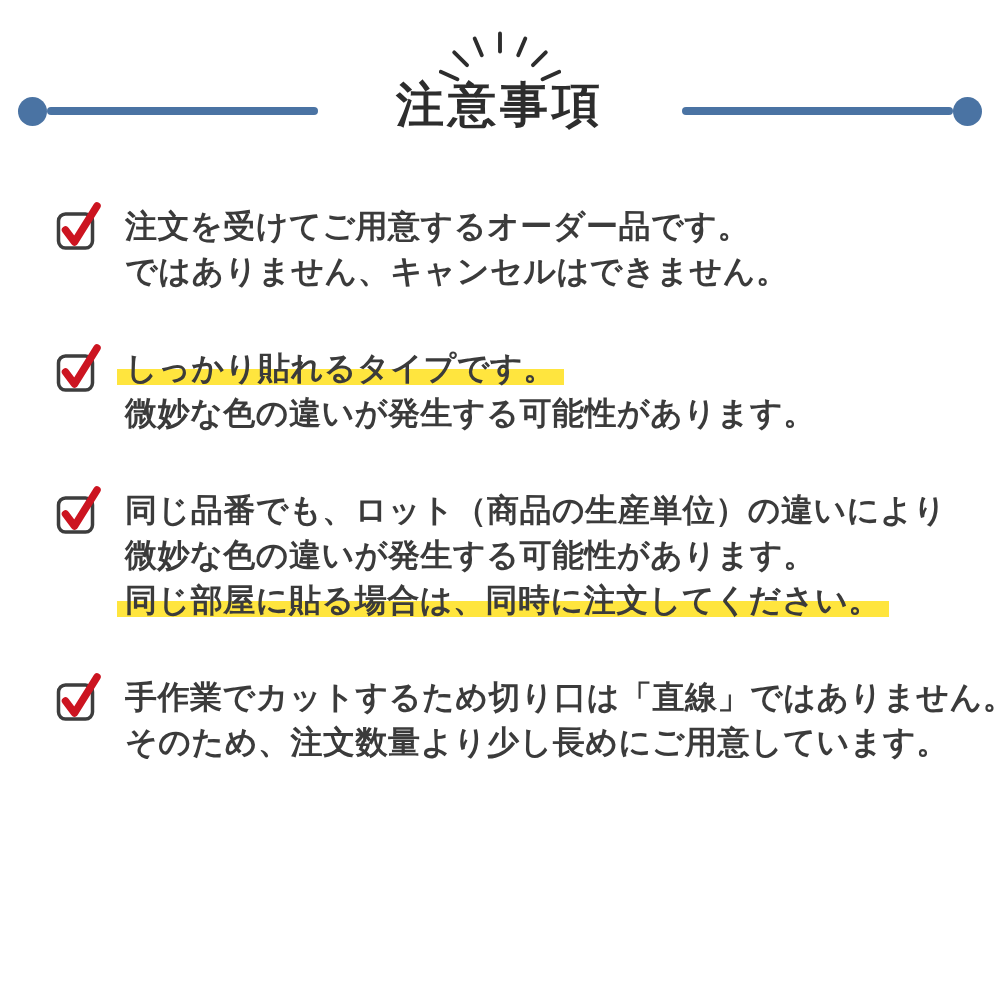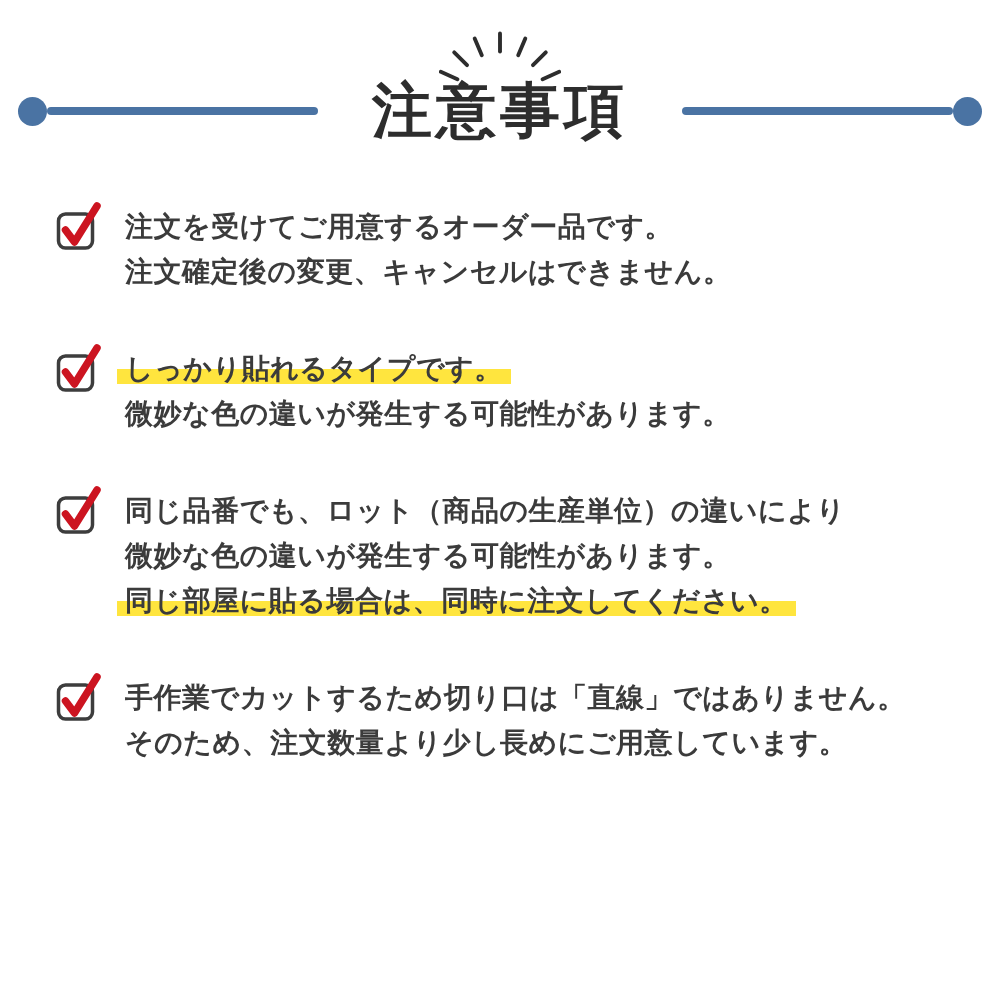--- a/index.html
+++ b/index.html
@@ -10,21 +10,21 @@
     overflow:hidden;
   }
   .header { position:relative; height:196px; }
   .rays {
     position:absolute; left:50%; top:14px; transform:translateX(-50%);
     width:122px; height:68px;
   }
   .page-title {
     position:absolute; top:80px; left:0; right:0;
     text-align:center;
-    font-size:60px; font-weight:900; color:#2d2d2d;
+    font-size:48px; font-weight:900; color:#2d2d2d;
     letter-spacing:4px; line-height:1;
   }
   .rule {
     position:absolute; top:96px; height:30px;
     display:flex; align-items:center;
   }
   .rule-left  { left:18px;  width:300px; }
   .rule-right { right:18px; width:300px; }
   .rule .dot {
     width:29px; height:29px; border-radius:50%;
@@ -38,21 +38,21 @@
   .item {
     display:flex; align-items:flex-start;
     margin-bottom:52px;
   }
   .check {
     flex:0 0 auto; width:46px; height:52px;
     margin-right:24px; margin-top:-3px;
   }
   .lines { min-width:0; }
   .tline {
-    font-size:28px; font-weight:700; color:#3b3b3b;
+    font-size:32px; font-weight:700; color:#3b3b3b;
     line-height:45px; letter-spacing:0.5px; white-space:nowrap;
   }
   .hl {
     background:linear-gradient(to bottom,
       rgba(255,229,62,0) 52%,
       #ffe53e 52%, #ffe53e 96%,
       rgba(255,229,62,0) 96%);
     padding:0 8px; margin:9px -8px;
   }
 </style>
@@ -85,21 +85,21 @@
 
 <div class="checklist">
 
   <div class="item">
     <svg class="check" viewBox="0 0 46 52">
       <rect x="3.5" y="13" width="34" height="34" rx="7" fill="none" stroke="#3d3d3d" stroke-width="3.5"></rect>
       <path d="M10.5 29 L19.5 41 L42 5" fill="none" stroke="#cc1420" stroke-width="7.5" stroke-linecap="round" stroke-linejoin="round"></path>
     </svg>
     <div class="lines">
       <div class="tline"><span>注文を受けてご用意するオーダー品です。</span></div>
-      <div class="tline"><span>注文確定後の変更、キャンセルはできません。</span></div>
+      <div class="tline"><span>ではありません、キャンセルはできません。</span></div>
     </div>
   </div>
 
   <div class="item">
     <svg class="check" viewBox="0 0 46 52">
       <rect x="3.5" y="13" width="34" height="34" rx="7" fill="none" stroke="#3d3d3d" stroke-width="3.5"></rect>
       <path d="M10.5 29 L19.5 41 L42 5" fill="none" stroke="#cc1420" stroke-width="7.5" stroke-linecap="round" stroke-linejoin="round"></path>
     </svg>
     <div class="lines">
       <div class="tline"><span class="hl">しっかり貼れるタイプです。</span></div>

